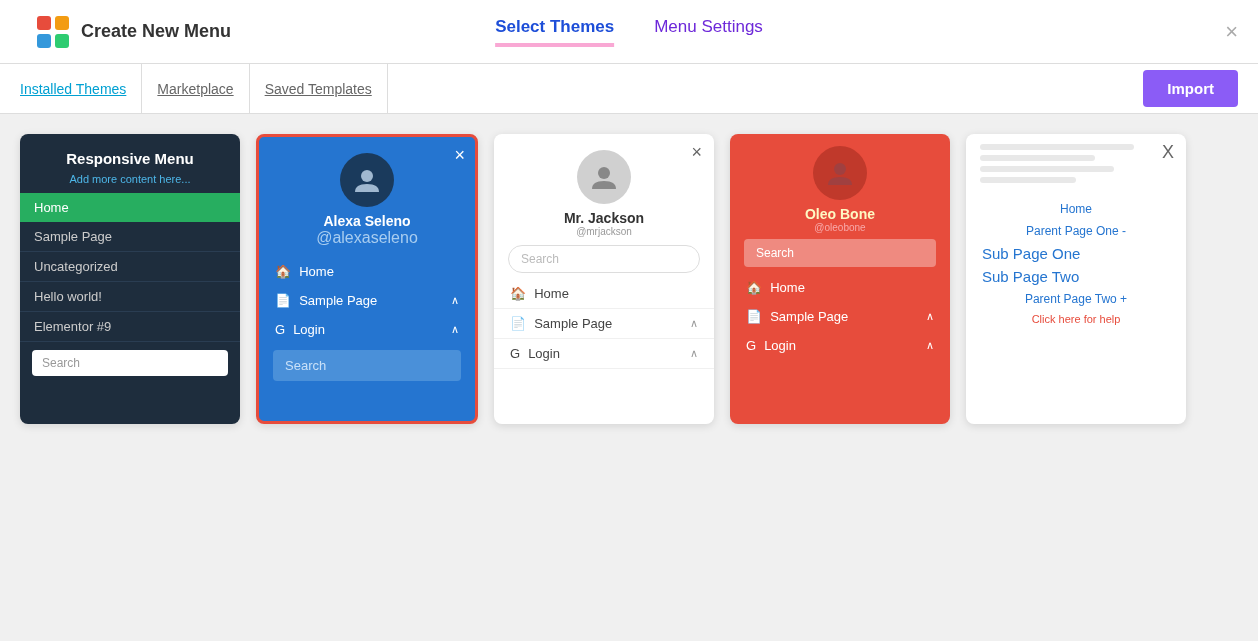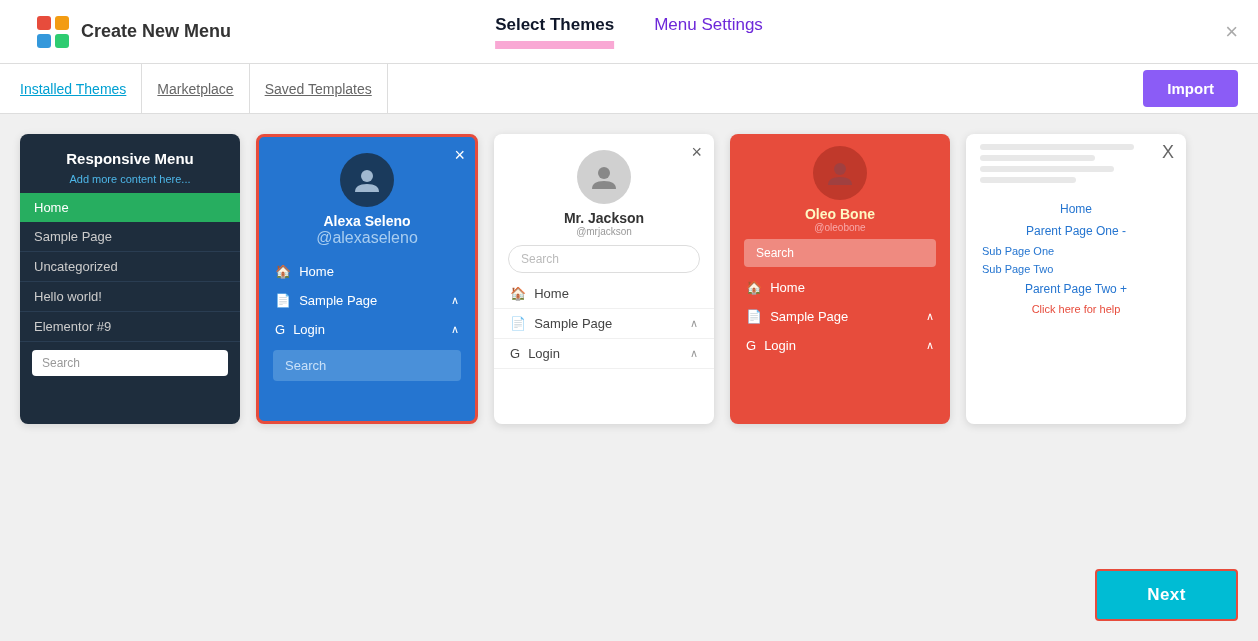--- a/index.html
+++ b/index.html
@@ -38,23 +38,23 @@
     }
     .header-tab {
       font-size: 17px;
       color: #6d28d9;
       cursor: pointer;
       padding-bottom: 6px;
       border-bottom: 3px solid transparent;
       text-decoration: none;
     }
     .header-tab.active {
-      color: #0f172a;
+      color: #1d4ed8;
       font-weight: 600;
-      border-bottom: 8px solid #f9a8d4;
+      border-bottom: 4px solid #f9a8d4;
     }
     .header-close {
       position: absolute;
       right: 20px;
       font-size: 22px;
       color: #aaa;
       cursor: pointer;
     }
 
     
@@ -342,21 +342,21 @@
     }
     .plain-link {
       color: #2575d0;
       font-size: 12px;
       text-align: center;
       padding: 4px 0;
       display: block;
     }
     .plain-link-indent {
       color: #2575d0;
-      font-size: 11px;
+      font-size: 15px;
       padding: 3px 0 3px 16px;
       display: block;
     }
     .plain-link-red {
       color: #e74c3c;
       font-size: 11px;
       text-align: center;
       padding: 3px 8px;
       display: block;
     }
@@ -506,16 +506,13 @@
       <span class="plain-link">Home</span>
       <span class="plain-link">Parent Page One -</span>
       <span class="plain-link-indent">Sub Page One</span>
       <span class="plain-link-indent">Sub Page Two</span>
       <span class="plain-link">Parent Page Two +</span>
       <span class="plain-link-red">Click here for help</span>
     </div>
 
   </div>
 
-  <div class="next-btn-container">
-    <button class="next-btn">Next</button>
-  </div>
 </div>
 
 </body></html>

